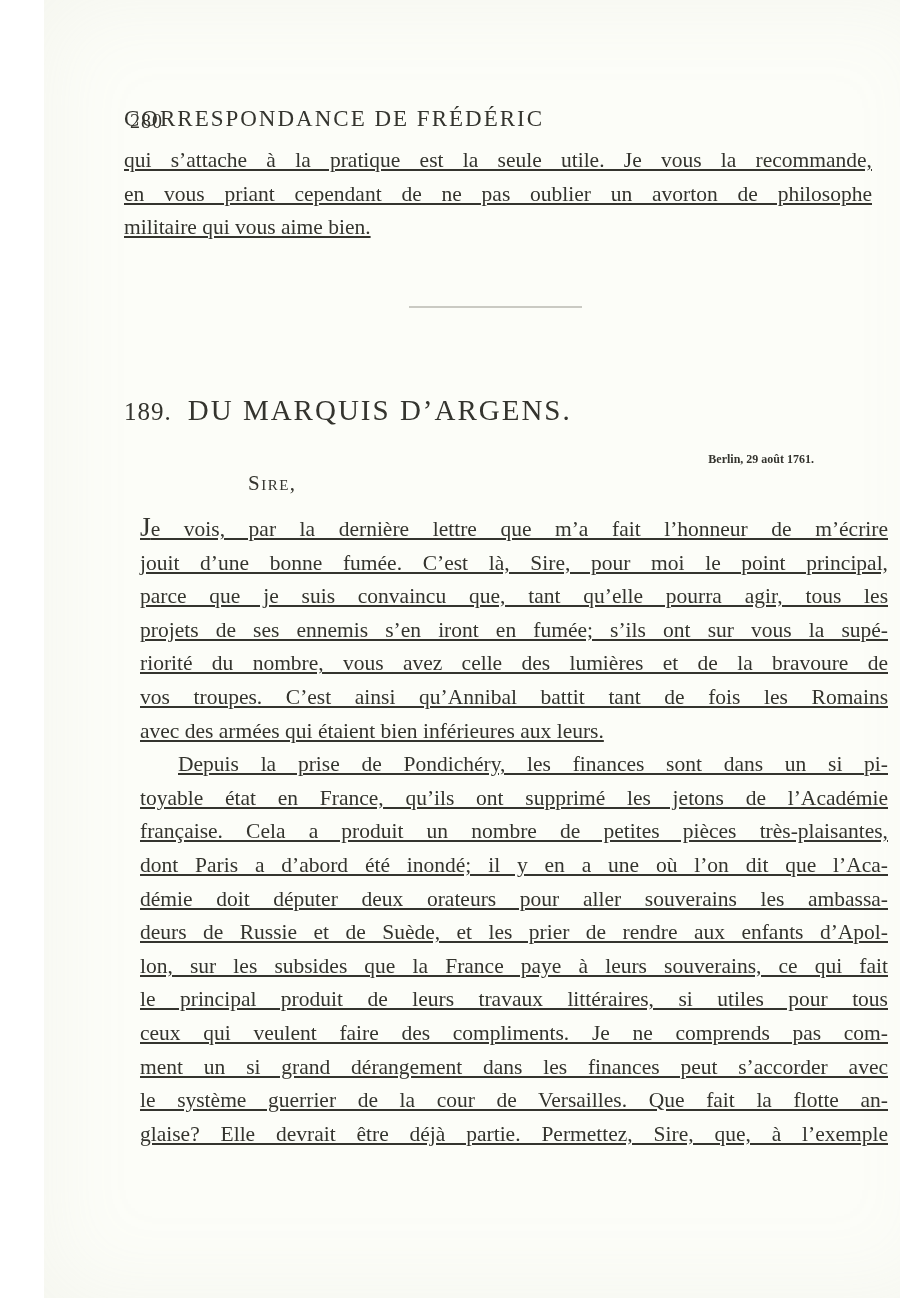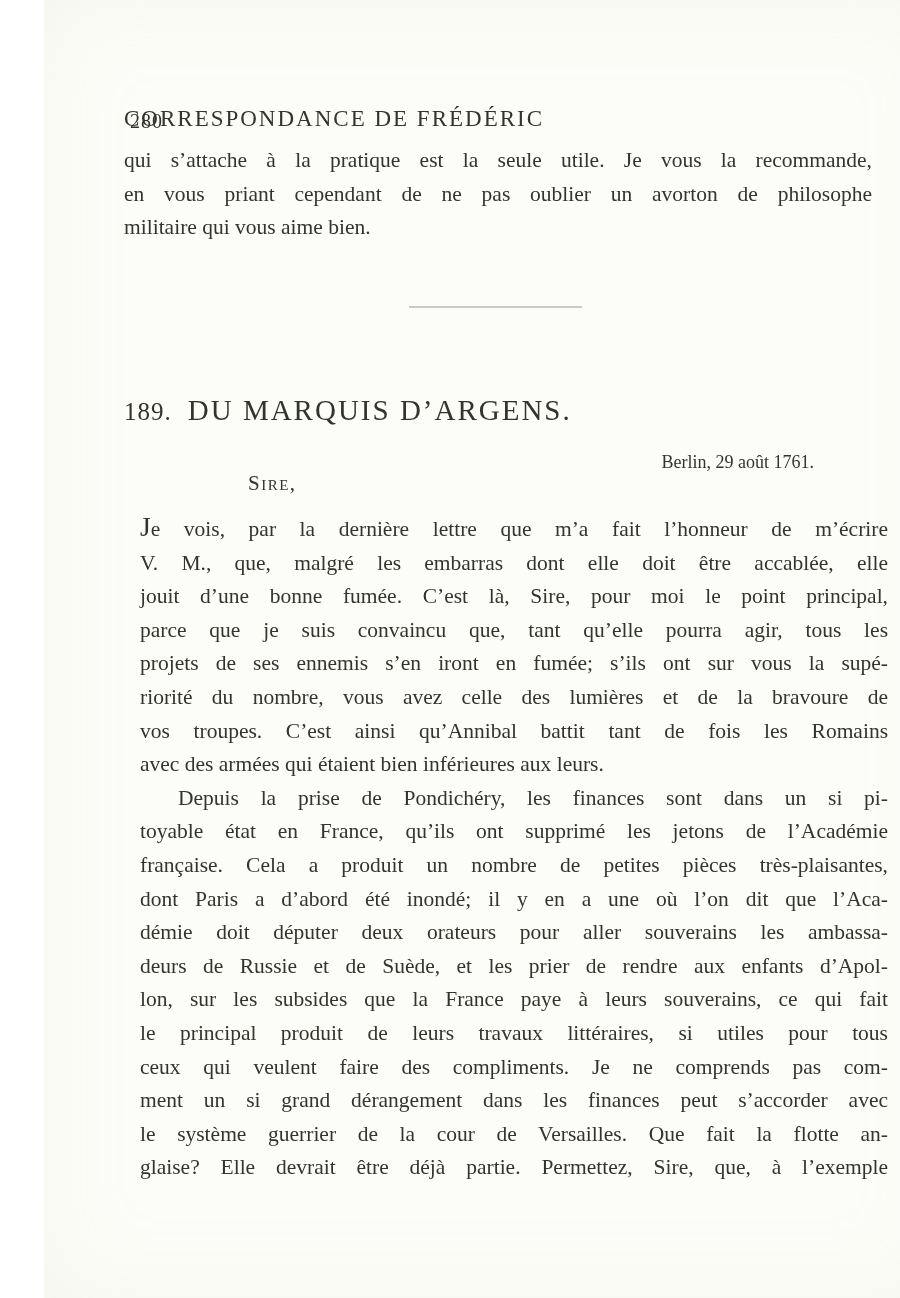--- a/index.html
+++ b/index.html
@@ -33,20 +33,21 @@
   }
 
   
   .para { width: 748px; }
   .para .line {
     font-size: 21.5px;
     line-height: 33.6px;
     text-align: justify;
     text-align-last: justify;
     white-space: normal;
+    text-decoration: underline;
   }
   .para .line:last-child { text-align-last: left; }
   .para.runs-on .line:last-child { text-align-last: justify; }
   .para.indent-first .line:first-child { text-indent: 38px; }
   .para.opening .line:first-child::first-letter { font-size: 1.28em; }
 
   .continuation { position: absolute; left: 80px; top: 144px; }
 
   .divider {
     position: absolute;
@@ -71,21 +72,22 @@
     margin-right: 16px;
   }
 
   .dateline {
     position: absolute;
     left: 80px; top: 452px;
     width: 748px;
     box-sizing: border-box;
     padding-right: 58px;
     text-align: right;
-    font-size: 18px;
+    font-size: 12px;
+    font-weight: bold;
   }
 
   .salutation {
     position: absolute;
     left: 204px; top: 471px;
     font-size: 21px;
     font-variant: small-caps;
     letter-spacing: 1.5px;
   }
 
@@ -113,21 +115,20 @@
     <span class="letter-number">189.</span><span>DU MARQUIS D’ARGENS.</span>
   </div>
 
   <div class="dateline">Berlin, 29 août 1761.</div>
 
   <div class="salutation">Sire,</div>
 
   <div class="letter-body">
     <div class="para opening">
         <div class="line">Je vois, par la dernière lettre que m’a fait l’honneur de m’écrire</div>
-        <div class="line">V. M., que, malgré les embarras dont elle doit être accablée, elle</div>
         <div class="line">jouit d’une bonne fumée. C’est là, Sire, pour moi le point principal,</div>
         <div class="line">parce que je suis convaincu que, tant qu’elle pourra agir, tous les</div>
         <div class="line">projets de ses ennemis s’en iront en fumée; s’ils ont sur vous la supé-</div>
         <div class="line">riorité du nombre, vous avez celle des lumières et de la bravoure de</div>
         <div class="line">vos troupes. C’est ainsi qu’Annibal battit tant de fois les Romains</div>
         <div class="line">avec des armées qui étaient bien inférieures aux leurs.</div>
       </div>
     <div class="para indent-first runs-on">
         <div class="line">Depuis la prise de Pondichéry, les finances sont dans un si pi-</div>
         <div class="line">toyable état en France, qu’ils ont supprimé les jetons de l’Académie</div>

